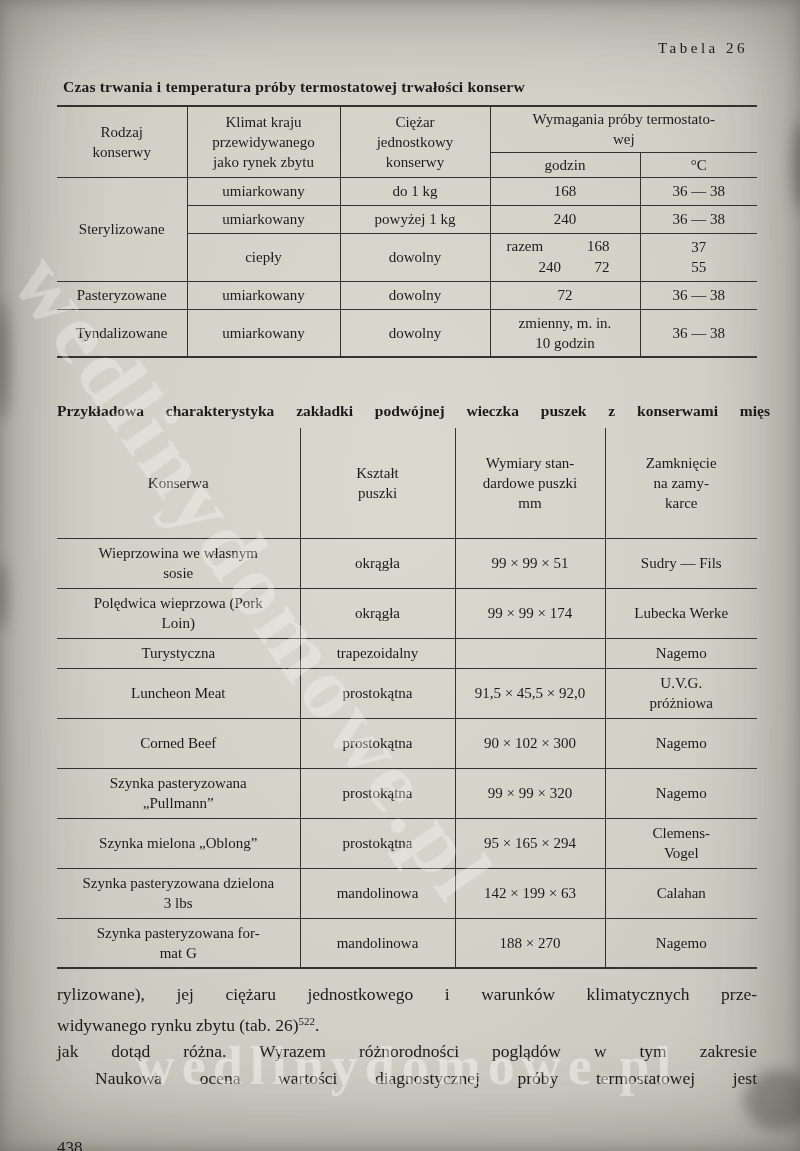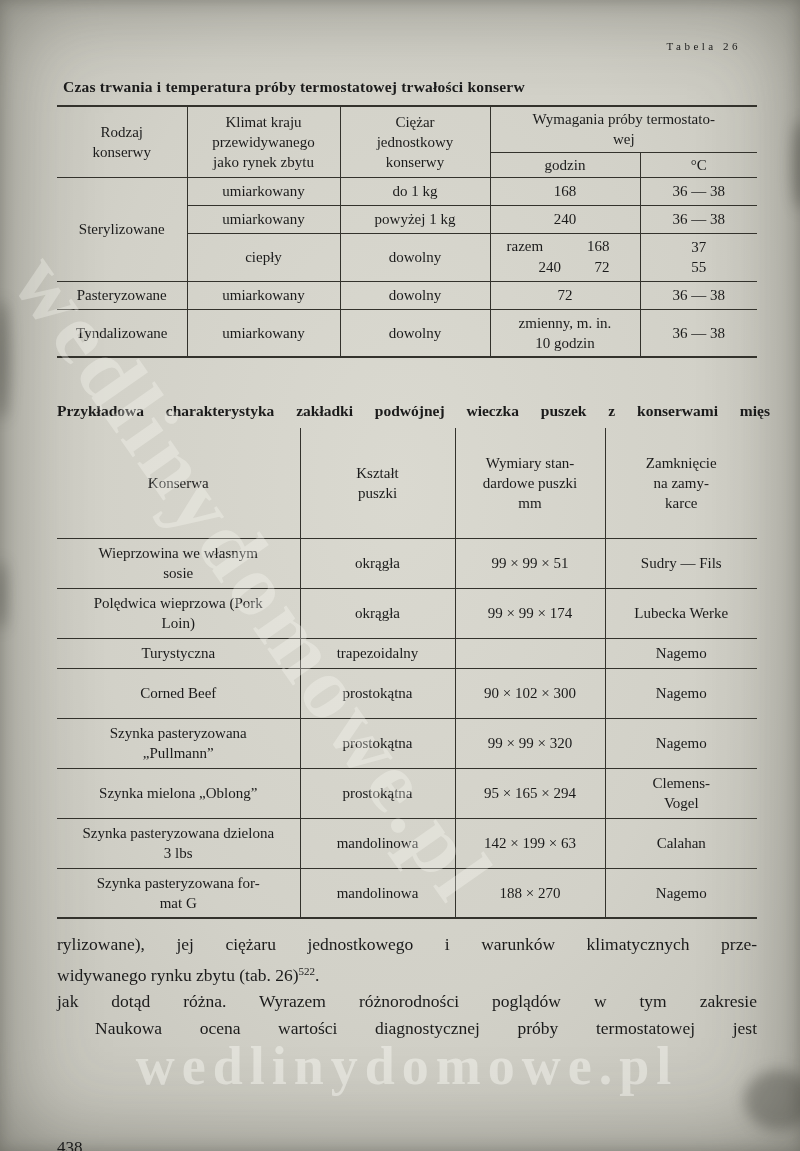--- a/index.html
+++ b/index.html
@@ -17,22 +17,22 @@
     box-shadow:inset 0 0 95px rgba(52,52,44,.48), inset 0 0 16px rgba(40,40,32,.28);
     padding-top:66px;
   }
   .smudge { position:absolute; background:rgba(38,38,30,.32); filter:blur(7px); border-radius:50%; pointer-events:none; }
   .sm1 { left:-6px; top:300px; width:16px; height:120px; }
   .sm2 { left:-5px; top:560px; width:12px; height:70px; }
   .sm3 { right:-14px; top:1070px; width:70px; height:60px; }
   .sm4 { right:-10px; top:120px; width:18px; height:90px; }
 
   .corner-label {
-    position:absolute; top:40px; right:59px;
-    font-size:11px; letter-spacing:3.5px;
+    position:absolute; top:40px; right:52px;
+    font-size:15px; letter-spacing:3.5px;
   }
   .title1 {
     margin:12px 45px 9px 63px;
     font-size:15.5px; font-weight:bold;
     letter-spacing:.2px;
   }
   .title2 {
     margin:44px 30px 8px 57px;
     font-size:15.5px; font-weight:bold;
     text-align:justify; text-align-last:justify;
@@ -221,20 +221,27 @@
         <td class="tl">99 × 99 × 174</td>
         <td class="ml tl">Lubecka Werke</td>
       </tr>
       <tr class="t2row short">
         <td class="ml tl">Turystyczna</td>
         <td class="tl">trapezoidalny</td>
         <td class="tl"></td>
         <td class="ml tl">Nagemo</td>
       </tr>
       <tr class="t2row">
+        <td class="ml tl">Luncheon Meat</td>
+        <td class="tl">prostokątna</td>
+        <td class="tl">91,5 × 45,5 × 92,0</td>
+        <td class="ml tl">U.V.G.
+próżniowa</td>
+      </tr>
+      <tr class="t2row">
         <td class="ml tl">Corned Beef</td>
         <td class="tl">prostokątna</td>
         <td class="tl">90 × 102 × 300</td>
         <td class="ml tl">Nagemo</td>
       </tr>
       <tr class="t2row">
         <td class="ml tl">Szynka pasteryzowana
 „Pullmann”</td>
         <td class="tl">prostokątna</td>
         <td class="tl">99 × 99 × 320</td>

